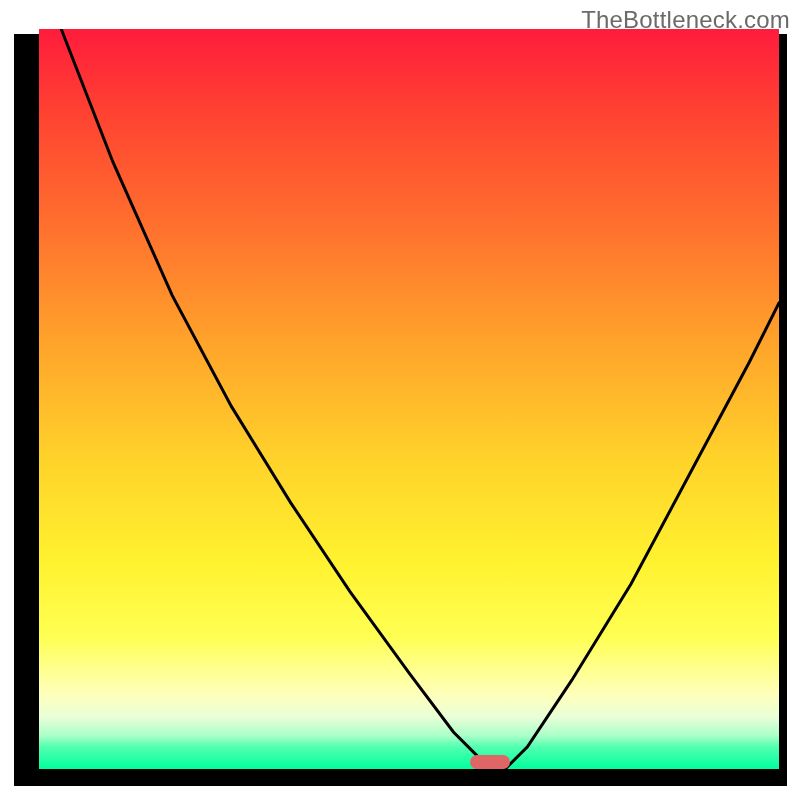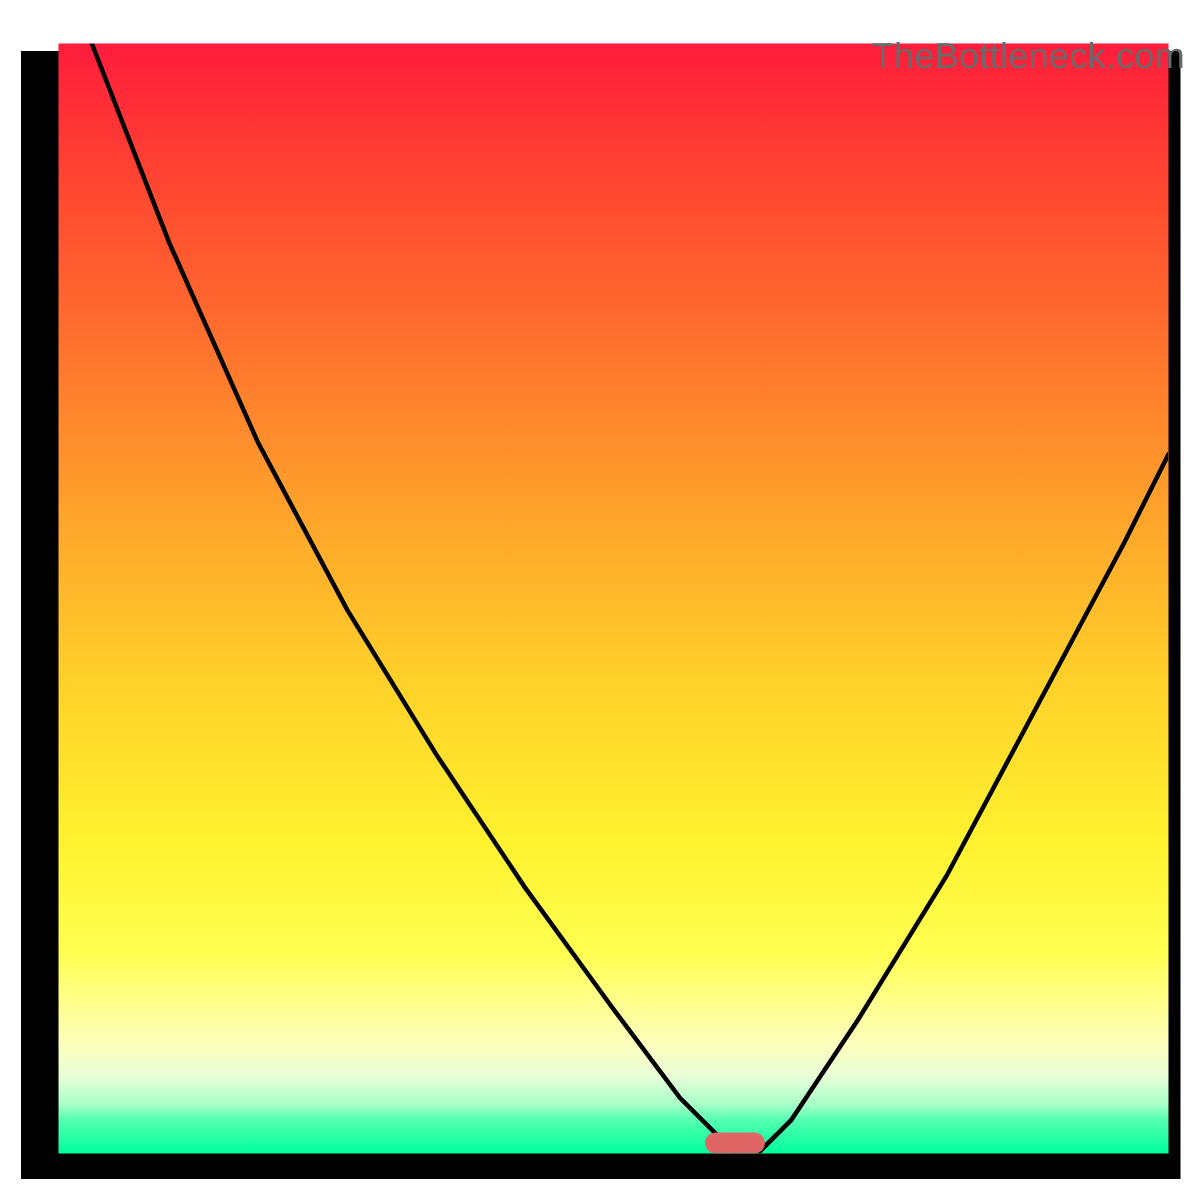--- a/index.html
+++ b/index.html
@@ -11,21 +11,21 @@
     font-family: Arial, Helvetica, sans-serif;
     overflow: hidden;
   }
   .container {
     position: relative;
     width: 800px;
     height: 800px;
   }
   .watermark {
     position: absolute;
-    top: 24px;
+    top: 6px;
     right: 10px;
     color: #6a6a6a;
     font-size: 24px;
     font-weight: 400;
     letter-spacing: 0.2px;
     z-index: 10;
   }
   .plot-outer {
     position: absolute;
     left: 14px;

